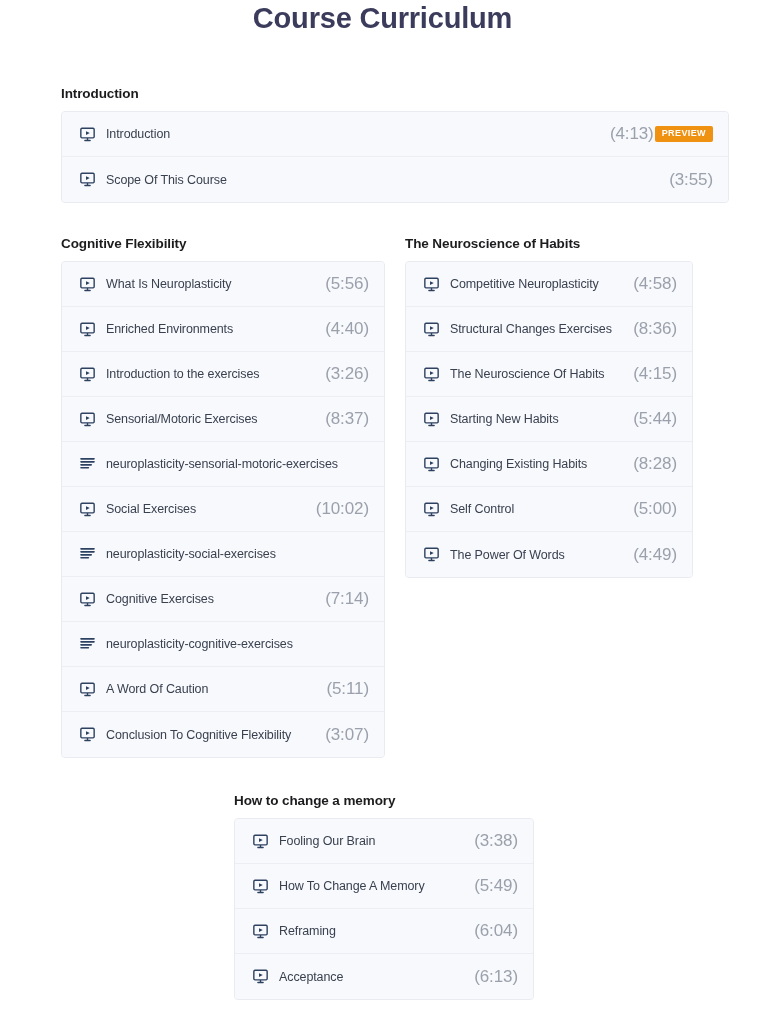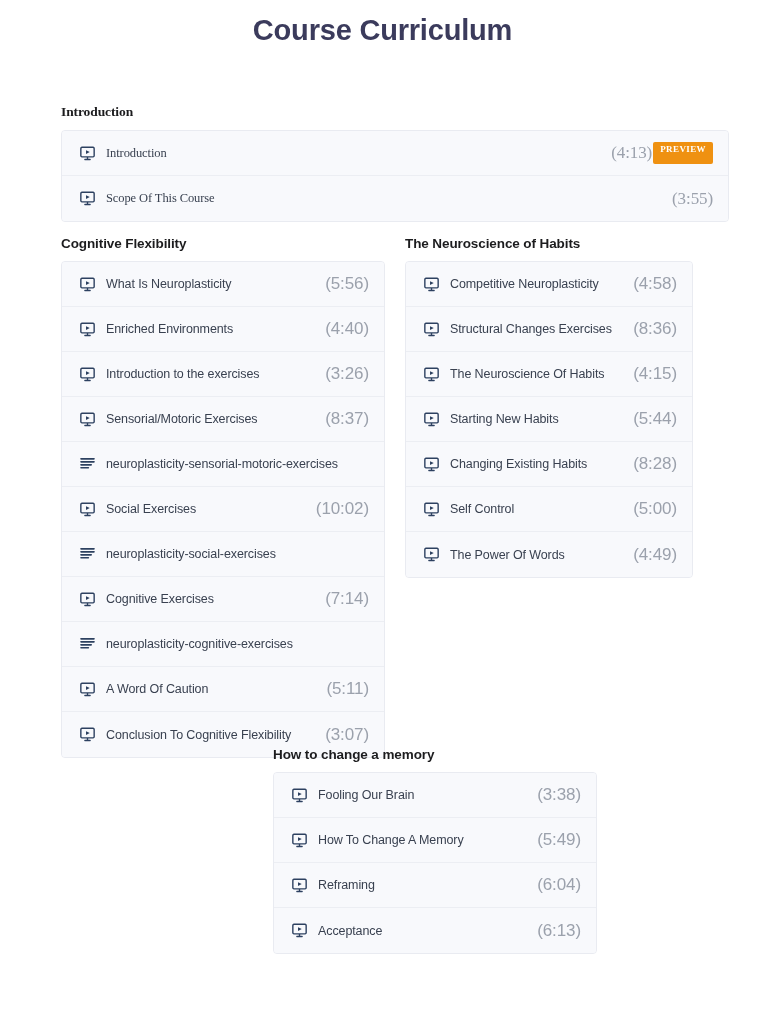--- a/index.html
+++ b/index.html
@@ -19,53 +19,51 @@
     overflow: hidden;
   }
 
   
   .page-title {
     text-align: center;
     font-size: 29px;
     font-weight: bold;
     color: #3b3b5c;
     letter-spacing: -0.2px;
-    padding-top: 12px;
+    padding-top: 0;
     line-height: 1.3;
   }
 
   
   .section-intro {
     position: absolute;
     left: 61px;
-    top: 104px;
+    top: 86px;
     width: 668px;
-    font-family: Liberation Serif, serif;
   }
 
   .col-left {
     position: absolute;
     left: 61px;
     top: 236px;
     width: 324px;
   }
 
   .col-right {
     position: absolute;
     left: 405px;
     top: 236px;
     width: 288px;
   }
 
   .section-bottom {
     position: absolute;
     left: 234px;
-    top: 747px;
-    width: 324px;
-    margin-left: 39px;
+    top: 793px;
+    width: 300px;
   }
 
   
   .section-heading {
     font-size: 13.5px;
     font-weight: bold;
     color: #1c1c1e;
     margin-bottom: 10px;
     letter-spacing: -0.1px;
   }
@@ -123,21 +121,21 @@
     letter-spacing: -0.1px;
   }
 
   .preview-badge {
     display: inline-block;
     background: #ef9111;
     color: #ffffff;
     font-size: 9px;
     font-weight: bold;
     letter-spacing: 0.4px;
-    padding: 3px 7px 10px 7px;
+    padding: 3px 7px 3px 7px;
     border-radius: 2px;
     line-height: 1.1;
     margin-left: 1px;
   }
 </style>
 </head>
 <body>
 
 <div class="page">
 

